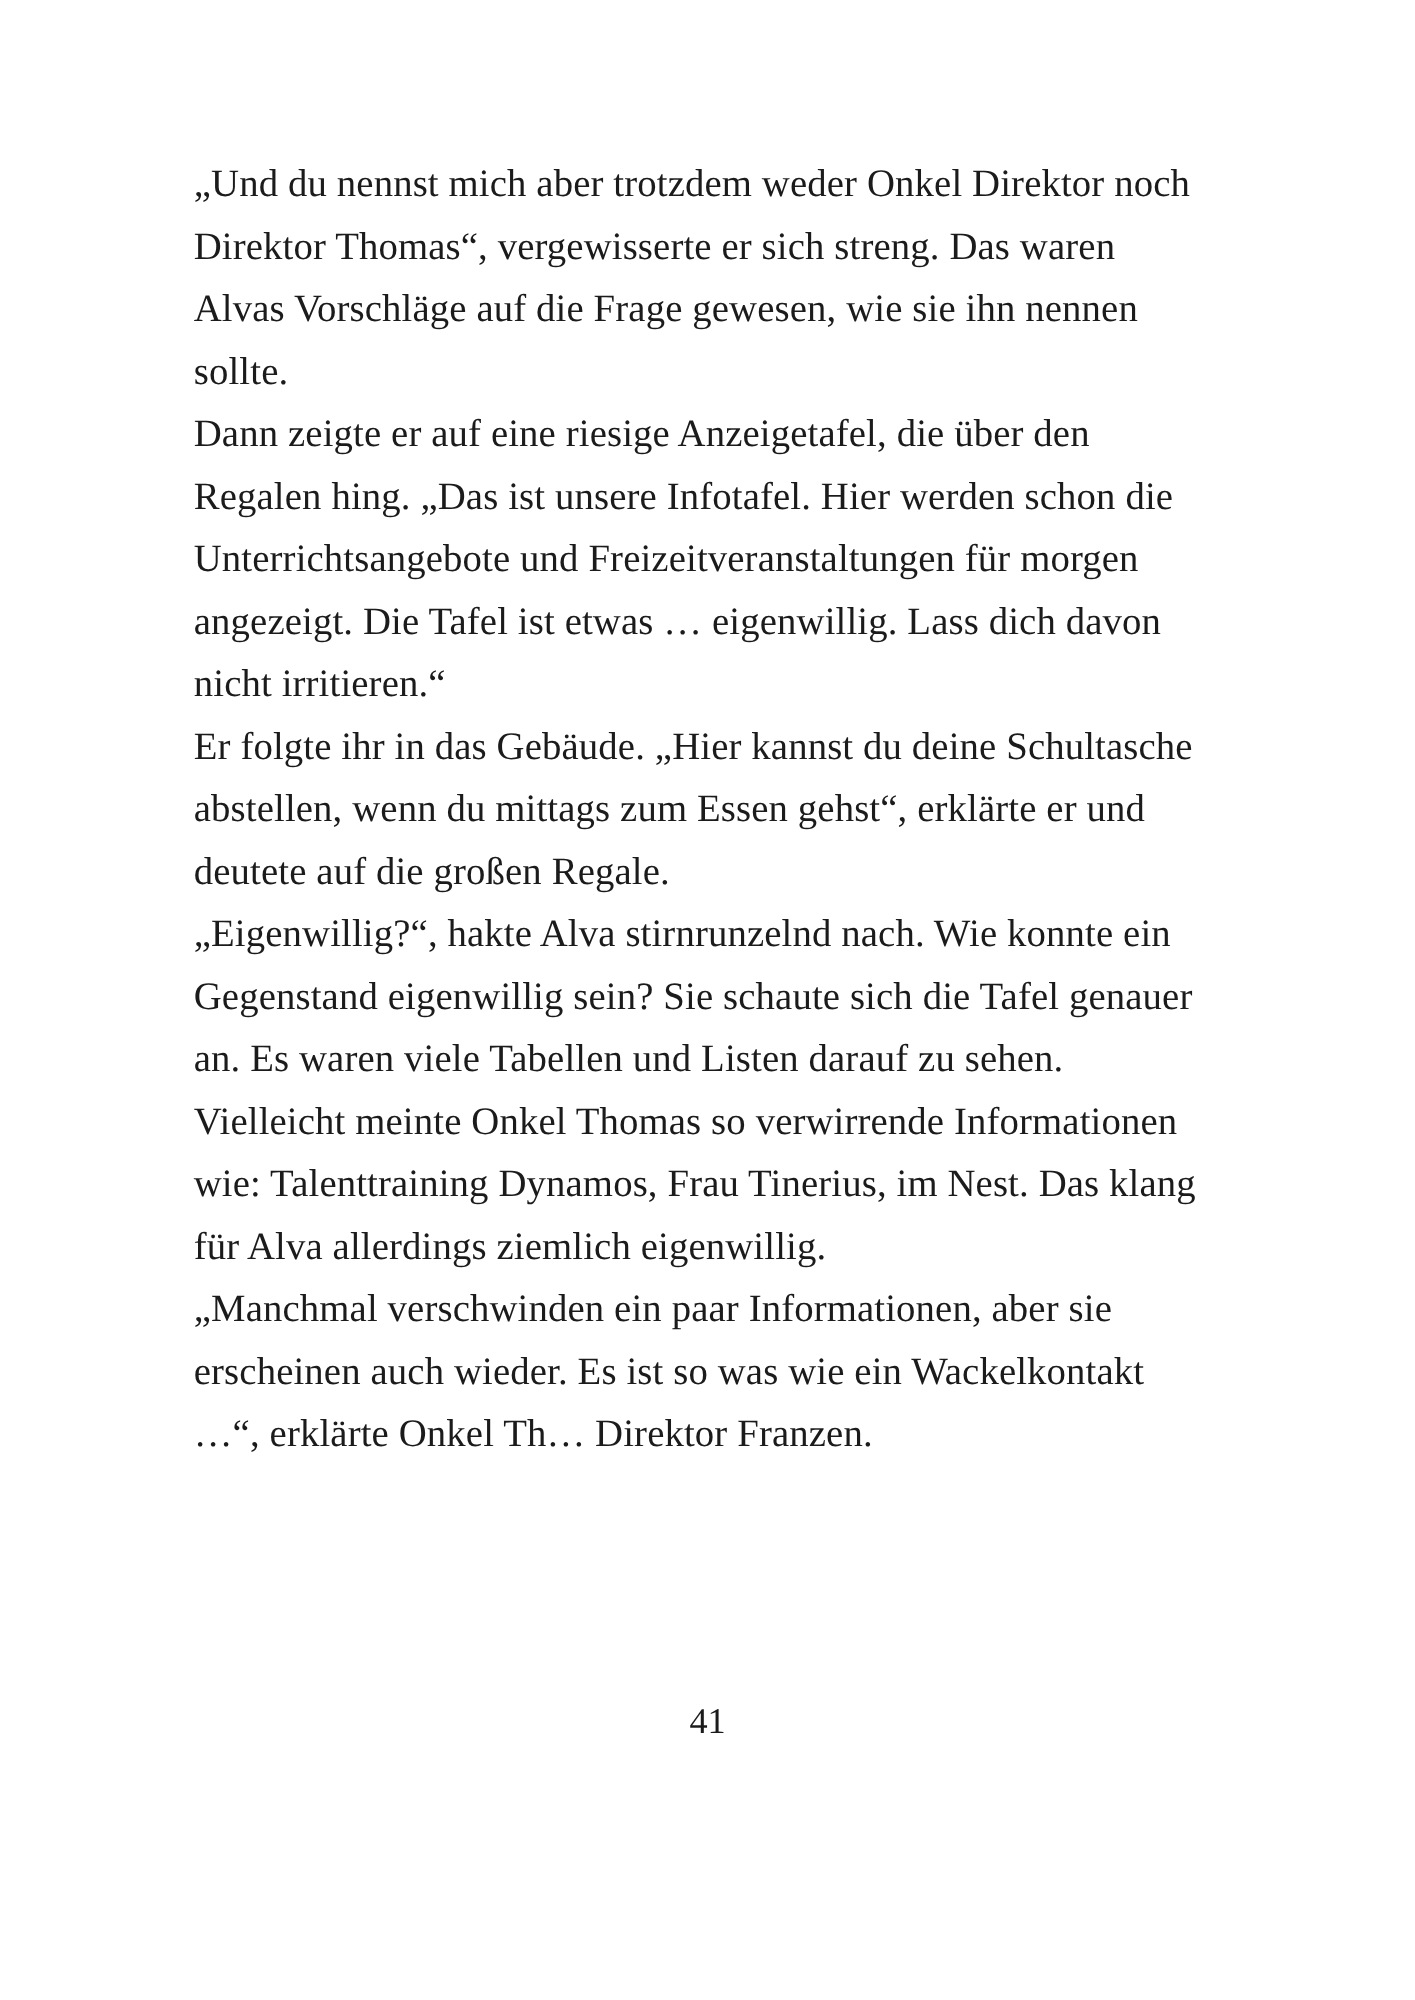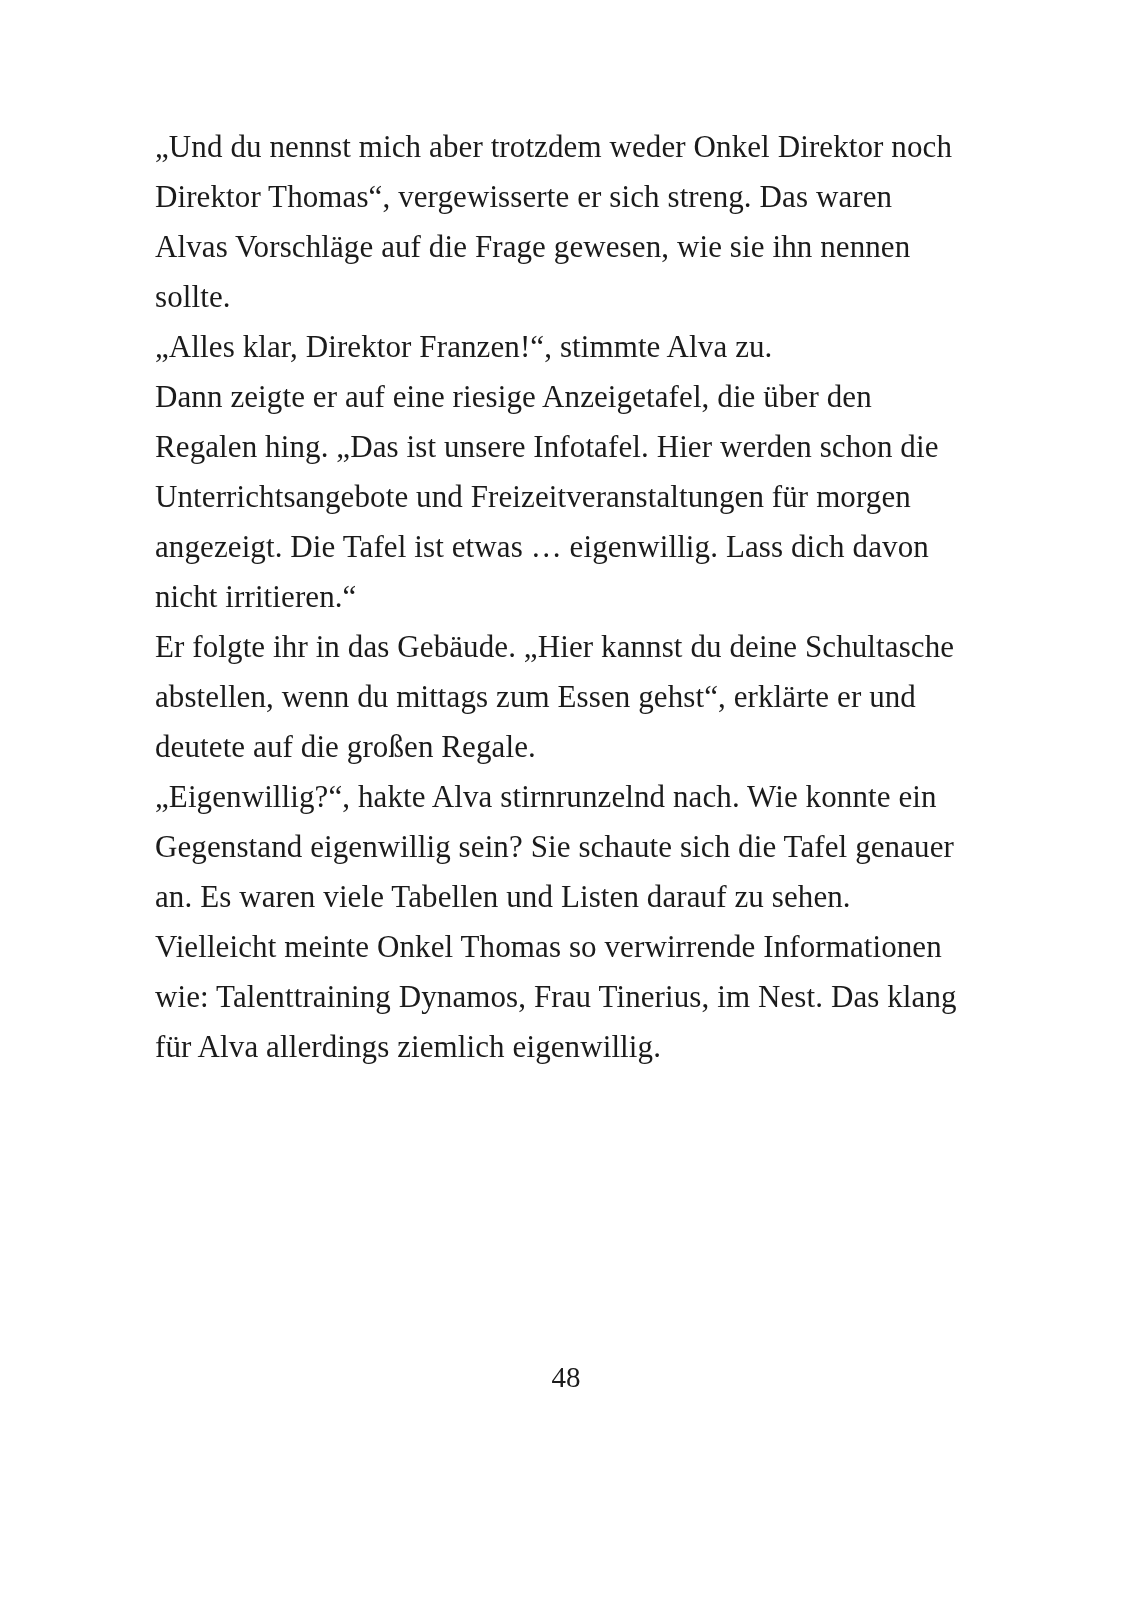--- a/index.html
+++ b/index.html
@@ -48,21 +48,21 @@
     color: #1b1b1b;
   }
 </style>
 </head>
 <body>
 
 <div class="book-page">
 
   <div class="text-block" id="text-block">
       <p><span>„Und du nennst mich aber trotzdem weder Onkel Direktor noch Direktor Thomas“, vergewisserte er sich streng. Das waren Alvas Vorschläge auf die Frage gewesen, wie sie ihn nennen sollte.</span></p>
-      <p><span>„Alles klar, Direktor Franzen!“, stimmte Alva zu.</span></p>
       <p><span>Dann zeigte er auf eine riesige Anzeigetafel, die über den Regalen hing. „Das ist unsere Infotafel. Hier werden schon die Unterrichtsangebote und Freizeitveranstaltungen für morgen angezeigt. Die Tafel ist etwas … eigenwillig. Lass dich davon nicht irritieren.“</span></p>
       <p><span>Er folgte ihr in das Gebäude. „Hier kannst du deine Schultasche abstellen, wenn du mittags zum Essen gehst“, erklärte er und deutete auf die großen Regale.</span></p>
       <p><span>„Eigenwillig?“, hakte Alva stirnrunzelnd nach. Wie konnte ein Gegenstand eigenwillig sein? Sie schaute sich die Tafel genauer an. Es waren viele Tabellen und Listen darauf zu sehen. Vielleicht meinte Onkel Thomas so verwirrende Informationen wie: </span><span class="run-italic">Talenttraining Dynamos, Frau Tinerius, im Nest.</span><span> Das klang für Alva allerdings ziemlich eigenwillig.</span></p>
+      <p><span>„Manchmal verschwinden ein paar Informationen, aber sie erscheinen auch wieder. Es ist so was wie ein Wackelkontakt …“, erklärte Onkel Th… Direktor Franzen.</span></p>
     </div>
 
-  <div class="page-number">48</div>
+  <div class="page-number">41</div>
 
 </div>
 
 </body></html>

